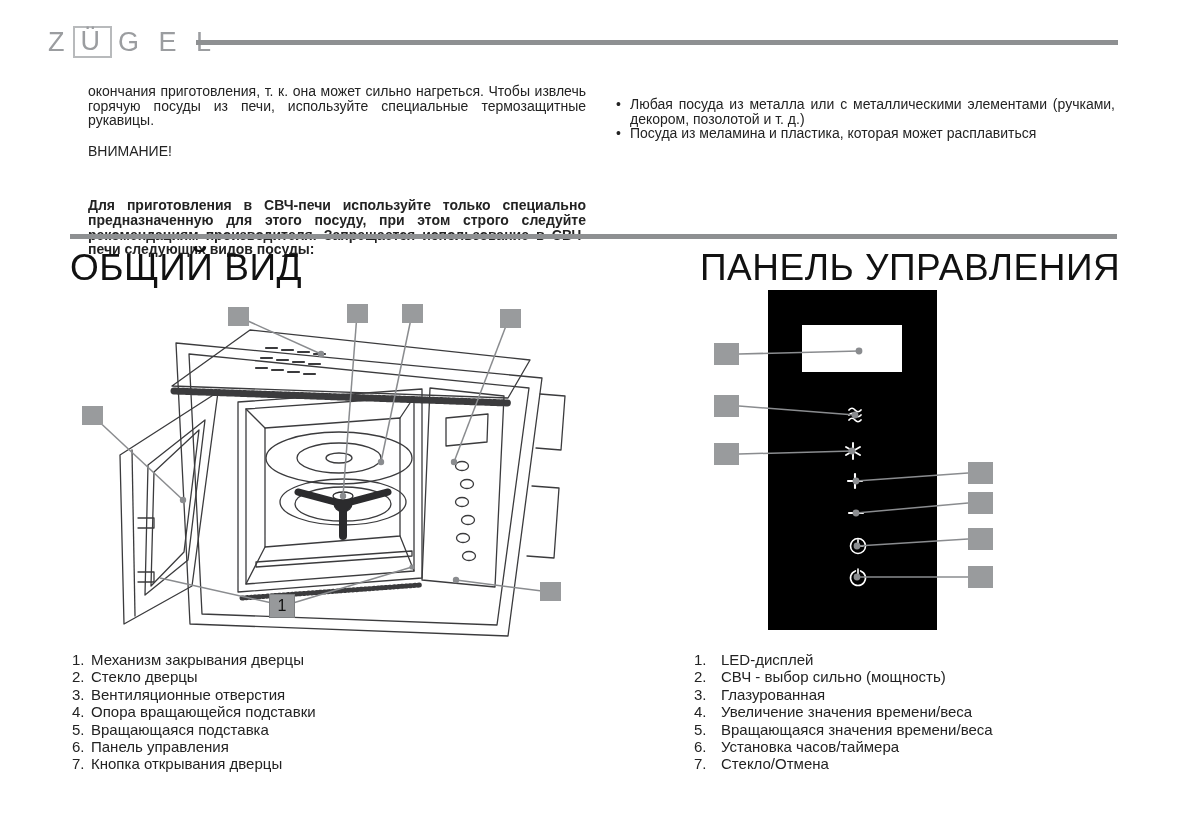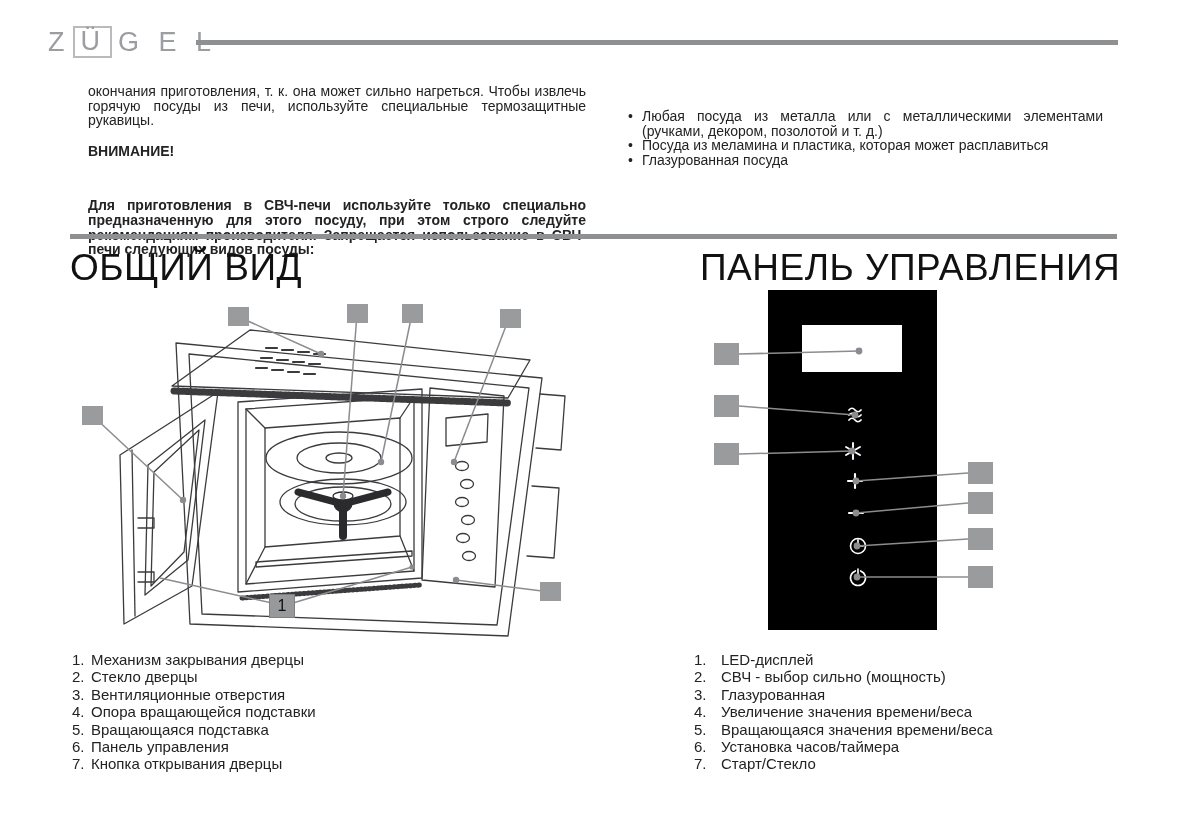--- a/index.html
+++ b/index.html
@@ -11,23 +11,23 @@
         font-size:27px;color:#9b9da0;letter-spacing:6px;font-weight:400;}
   #logo .ubox{border:2px solid #b8babc;padding:0 4px 2px 6px;margin:0 6px 0 2px;line-height:26px;}
   .rule{position:absolute;background:#8e9092;height:5px;}
   #rule-top{left:196px;top:40px;width:922px;}
   #rule-mid{left:70px;top:234px;width:1047px;}
 
   
   .col{position:absolute;font-size:14px;line-height:14.6px;text-align:justify;}
   #col-left{left:88px;top:84px;width:498px;}
   #col-right{left:612px;top:93px;width:507px;}
-  .warn-title{font-weight:700;margin-top:16px;}
+  .warn-title{font-weight:400;margin-top:16px;}
   .warn-body{font-weight:700;margin-top:40px;}
-  ul.bullets{margin:16px;padding:0;list-style:none;}
+  ul.bullets{margin:4px;padding:0;list-style:none;}
   ul.bullets li{padding-left:14px;position:relative;}
   ul.bullets li:before{content:"•";position:absolute;left:0;top:0;}
 
   
   .sec-title{position:absolute;top:247px;font-size:37px;letter-spacing:.5px;color:#111;}
   #title-general{left:70px;}
   #title-panel{left:700px;}
 
   
   .fig{position:absolute;}
@@ -62,21 +62,20 @@
 
   <div class="col" id="col-left">
     <div>окончания приготовления, т. к. она может сильно нагреться. Чтобы извлечь горячую посуды из печи, используйте специальные термозащитные рукавицы.</div>
     <div class="warn-title">ВНИМАНИЕ!</div>
     <div class="warn-body">Для приготовления в СВЧ-печи используйте только специально предназначенную для этого посуду, при этом строго следуйте рекомендациям производителя. Запрещается использование в СВЧ-печи следующих видов посуды:</div>
   </div>
   <div class="col" id="col-right">
     <ul class="bullets">
       <li>Любая посуда из металла или с металлическими элементами (ручками, декором, позолотой и т. д.)</li>
       <li>Посуда из меламина и пластика, которая может расплавиться</li>
-      <li>Глазурованная посуда</li>
     </ul>
   </div>
 
   <div class="rule" id="rule-mid"></div>
 
   <div class="sec-title" id="title-general">ОБЩИЙ ВИД</div>
   <div class="sec-title" id="title-panel">ПАНЕЛЬ УПРАВЛЕНИЯ</div>
 
   <div class="fig" id="fig-oven">
     <svg width="560" height="355" viewBox="0 0 560 355">
@@ -278,17 +277,17 @@
     <li>
         <span class="n">5.</span>
         <span>Вращающаяся значения времени/веса</span>
       </li>
     <li>
         <span class="n">6.</span>
         <span>Установка часов/таймера</span>
       </li>
     <li>
         <span class="n">7.</span>
-        <span>Старт/Стекло</span>
+        <span>Стекло/Отмена</span>
       </li>
   </ol>
 
 </div>
 
 </body></html>

